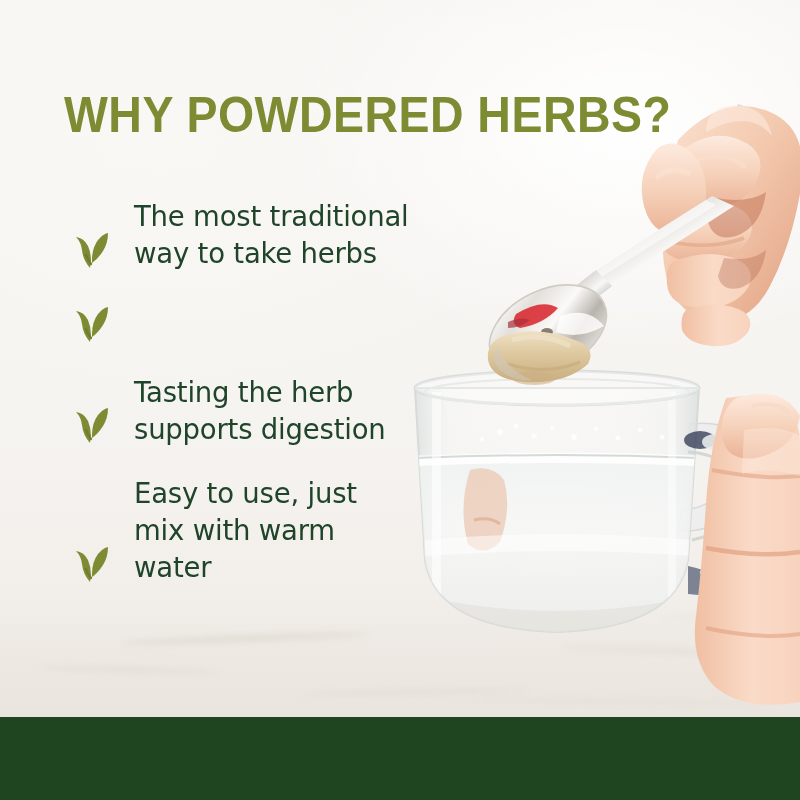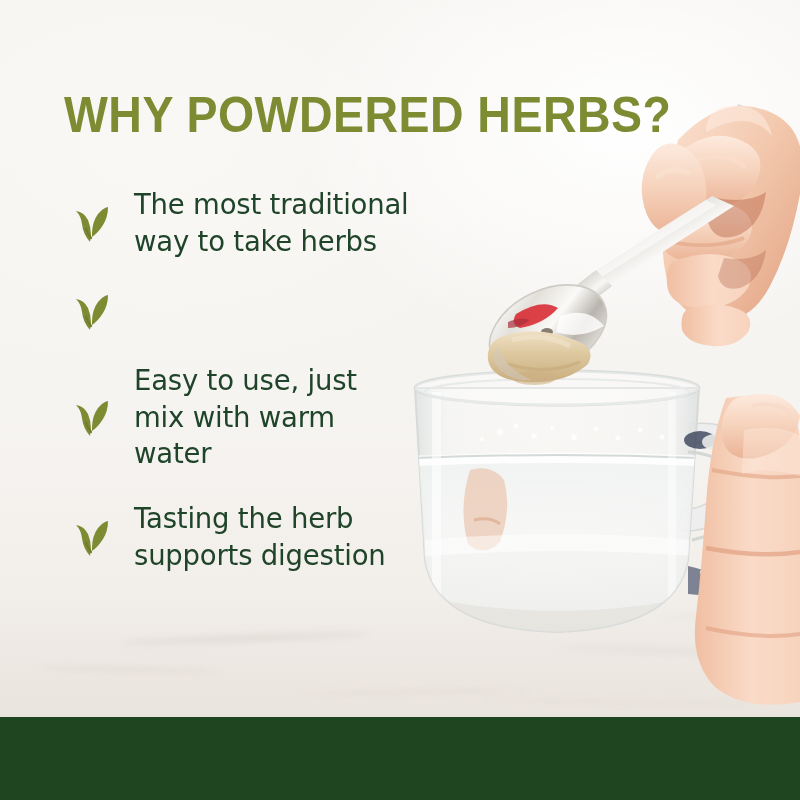--- a/index.html
+++ b/index.html
@@ -67,22 +67,23 @@
 
   .bullets {
     position: absolute;
     left: 70px;
     top: 186px;
     width: 380px;
   }
   .bullet {
     position: relative;
     display: flex;
-    align-items: center;
+    align-items: flex-end;
     margin-bottom: 28px;
+    margin-top: 12px;
   }
   .bullet .leaf-icon {
     flex: 0 0 auto;
     width: 42px;
     height: 42px;
     margin-top: 4px;
   }
   .bullet .btext {
     margin-left: 22px;
     font-size: 27.5px;
@@ -313,34 +314,34 @@
     </div>
 
     <div class="bullet">
       <span class="leaf-icon">
         <svg viewBox="0 0 42 42" width="42" height="42">
           <path d="M20 38 Q13 30 12 20 Q11 12 6 7 Q14 8 18 16 Q21 23 21 31 Z" fill="#7d8c33"></path>
           <path d="M22 30 Q22 18 28 10 Q33 4 38 3 Q38 13 33 21 Q28 29 22 33 Z" fill="#7d8c33"></path>
           <path d="M21 34 Q18 30 16 25" fill="none" stroke="#6f7d2c" stroke-width="2.2" stroke-linecap="round"></path>
         </svg>
       </span>
-      <span class="btext">Easy to use, just
-mix with warm
-water</span>
+      <span class="btext">Tasting the herb
+supports digestion</span>
     </div>
 
     <div class="bullet">
       <span class="leaf-icon">
         <svg viewBox="0 0 42 42" width="42" height="42">
           <path d="M20 38 Q13 30 12 20 Q11 12 6 7 Q14 8 18 16 Q21 23 21 31 Z" fill="#7d8c33"></path>
           <path d="M22 30 Q22 18 28 10 Q33 4 38 3 Q38 13 33 21 Q28 29 22 33 Z" fill="#7d8c33"></path>
           <path d="M21 34 Q18 30 16 25" fill="none" stroke="#6f7d2c" stroke-width="2.2" stroke-linecap="round"></path>
         </svg>
       </span>
-      <span class="btext">Tasting the herb
-supports digestion</span>
+      <span class="btext">Easy to use, just
+mix with warm
+water</span>
     </div>
 
   </div>
 
   <div class="footer-band"></div>
 
 </div>
 
 </body></html>

